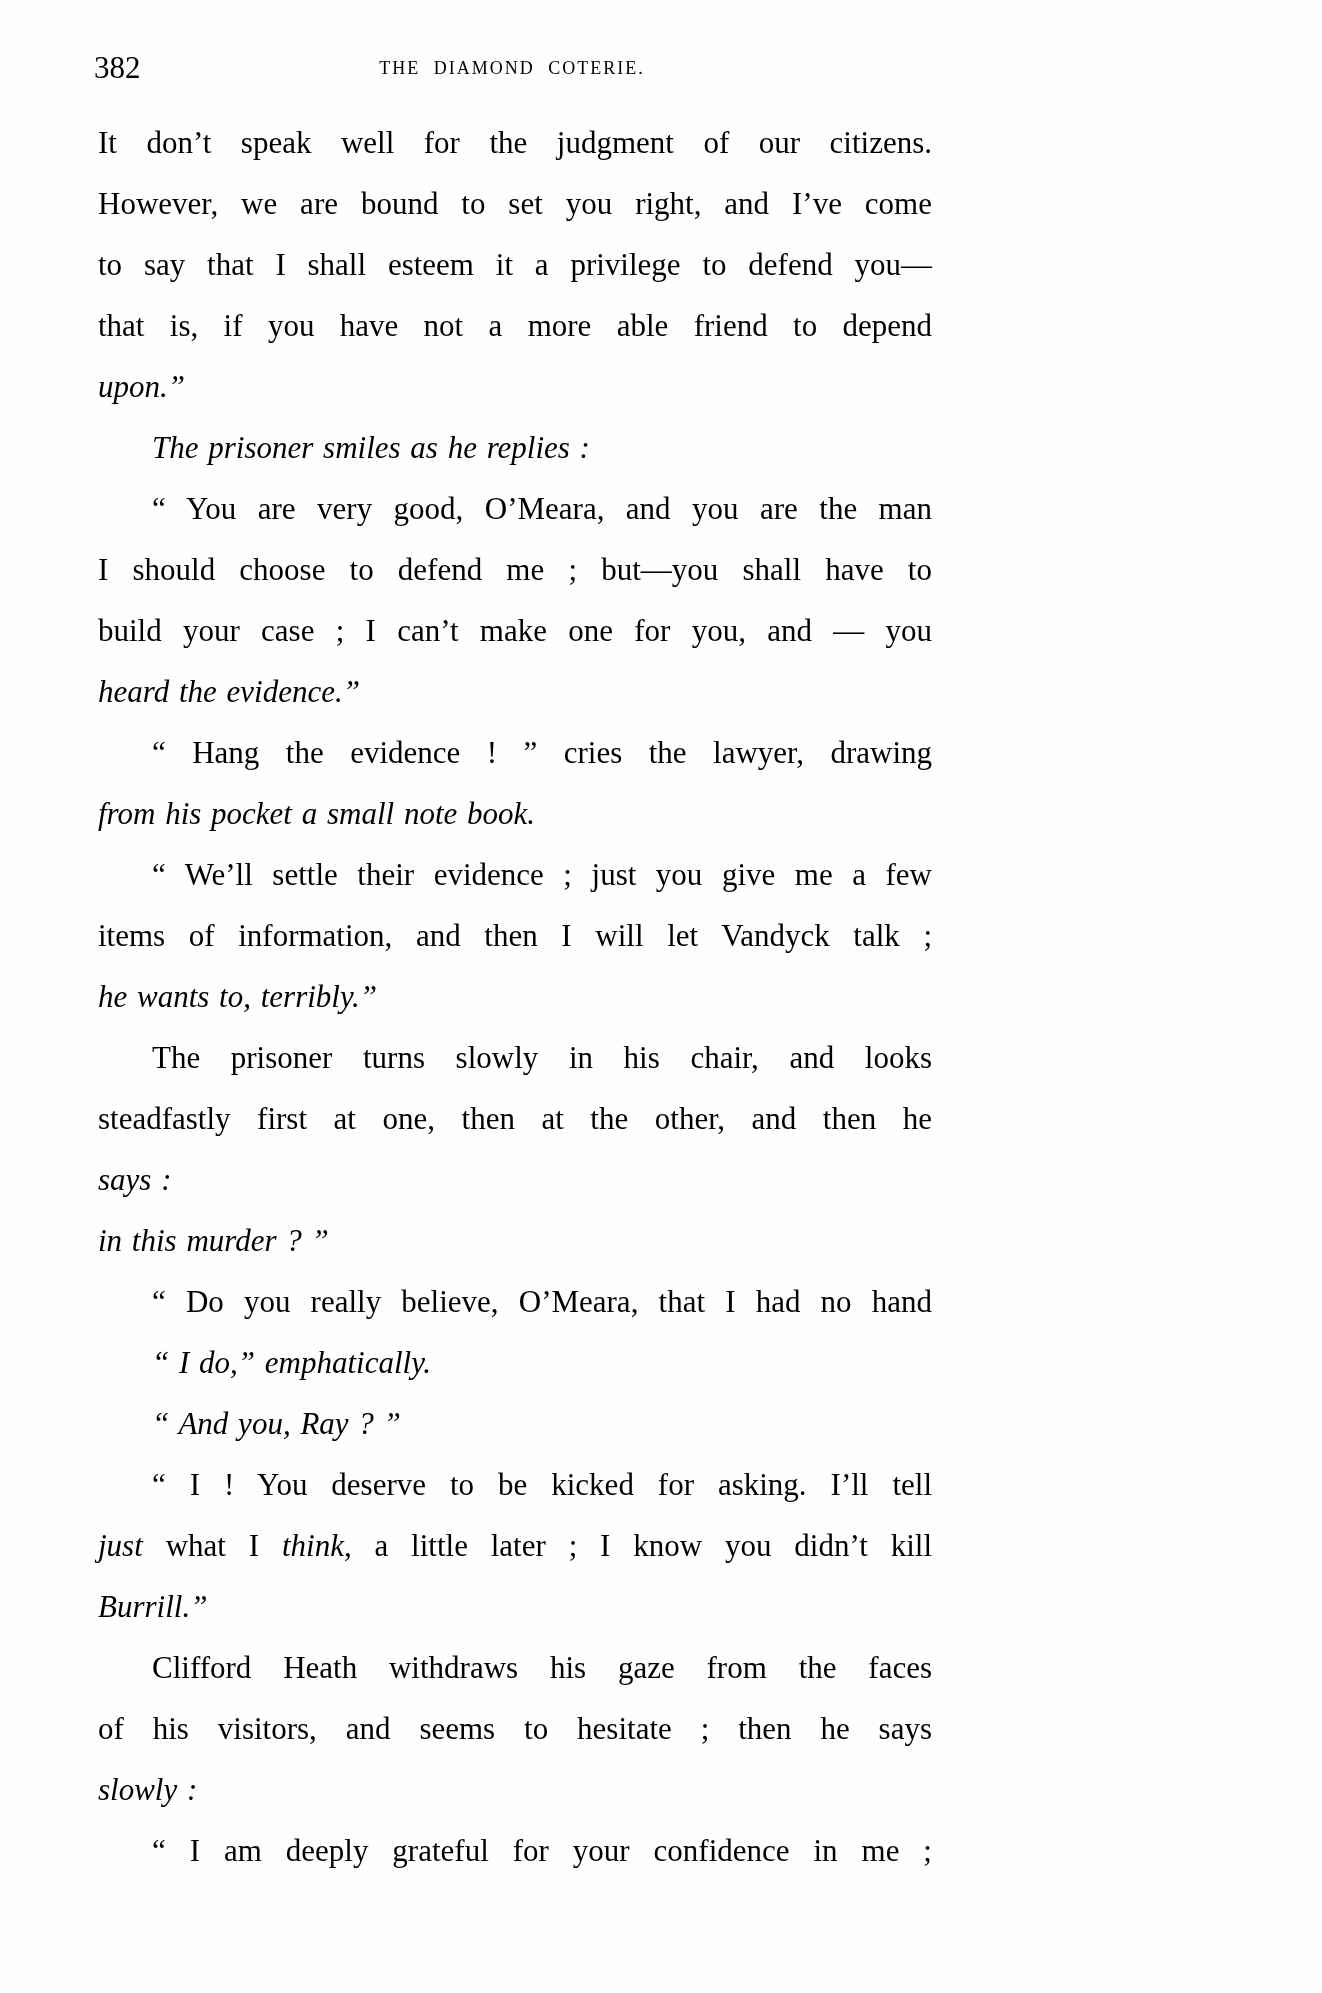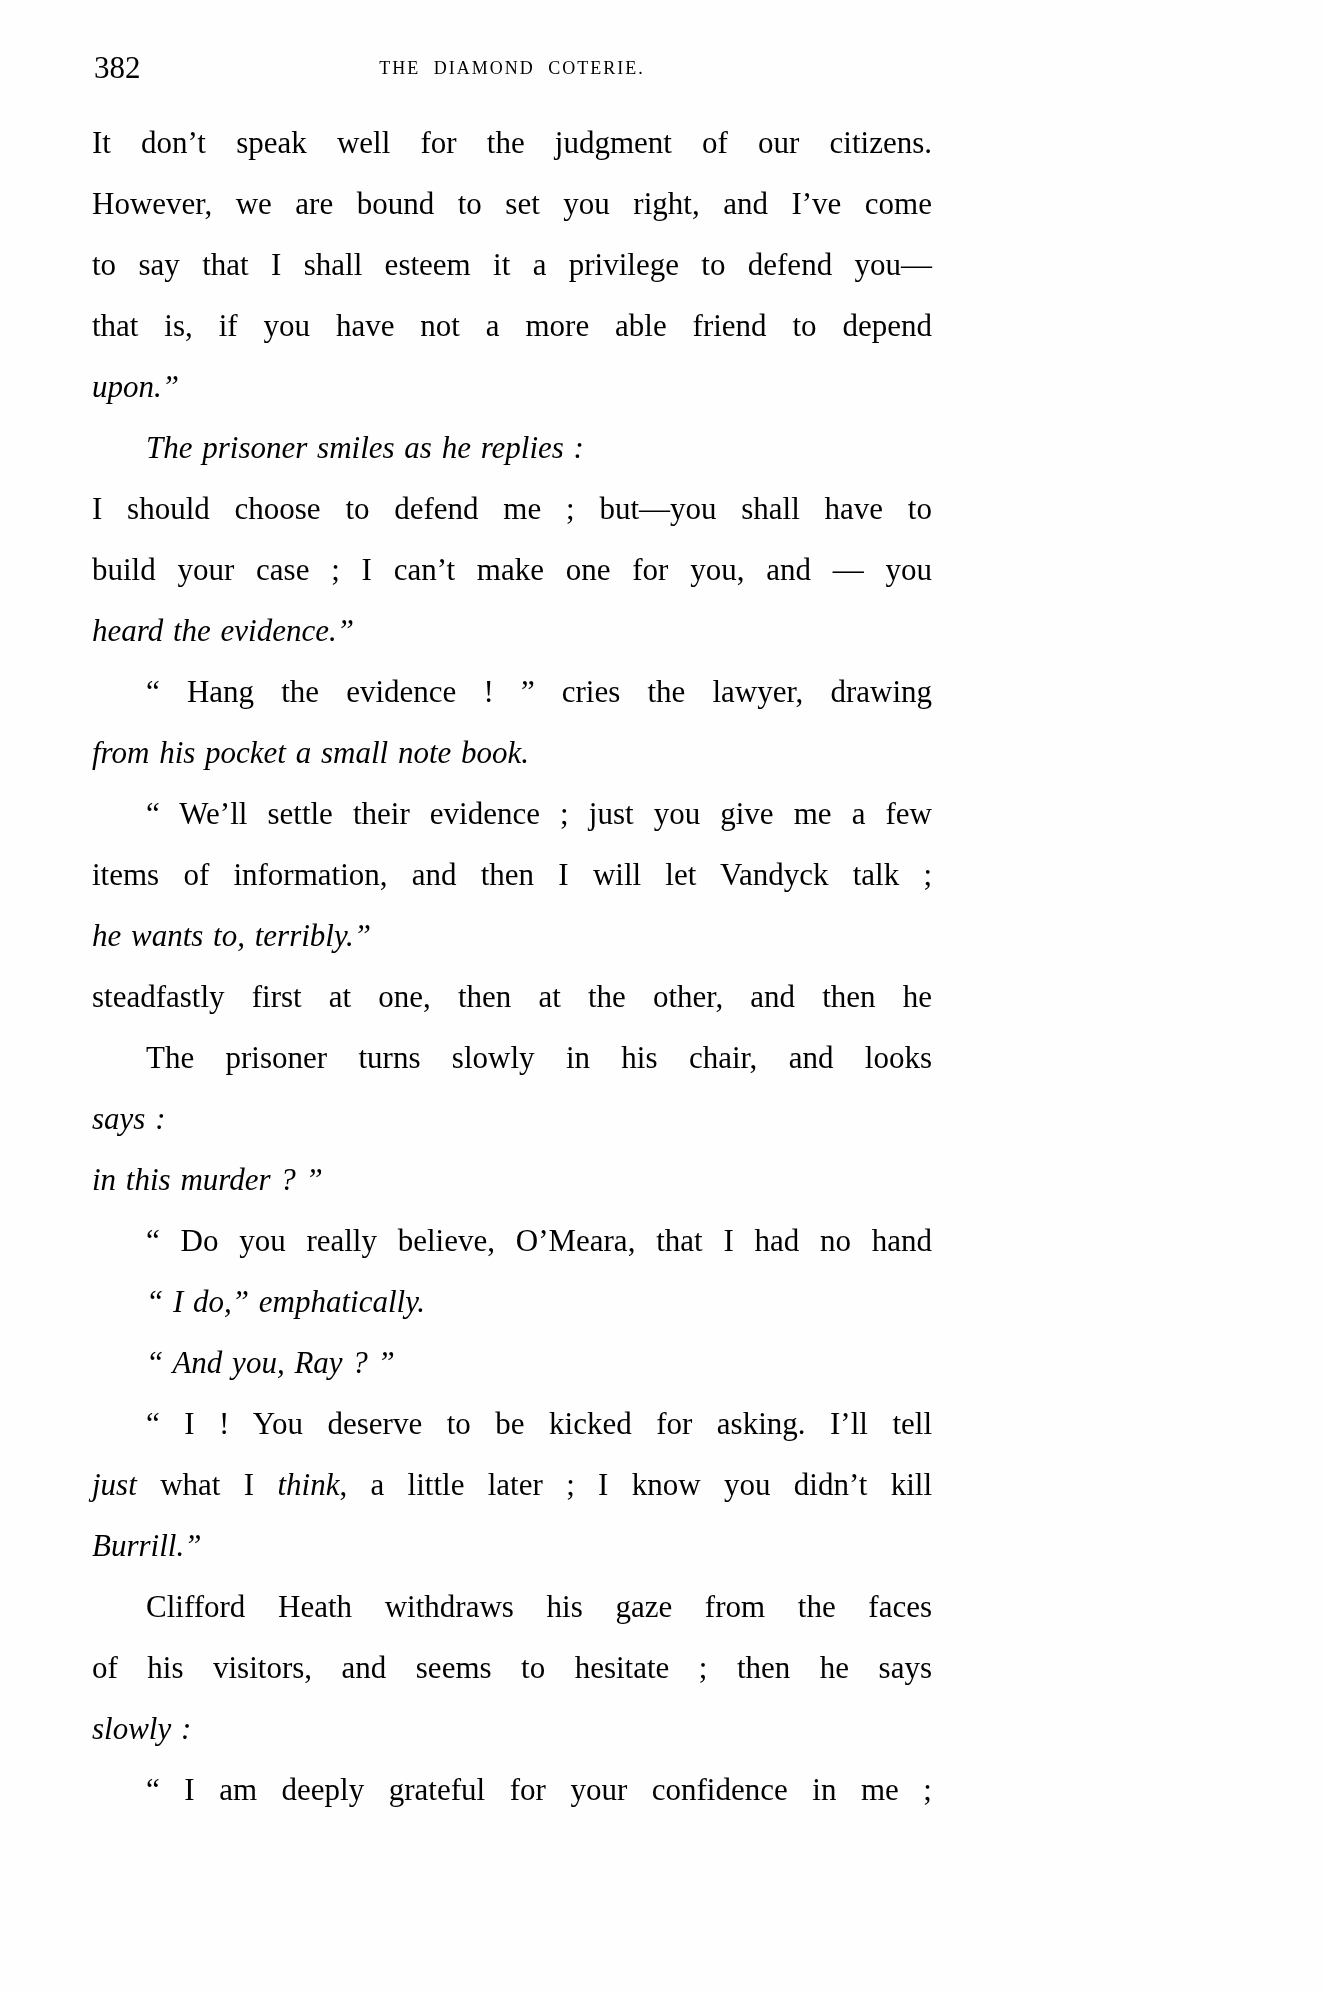--- a/index.html
+++ b/index.html
@@ -41,20 +41,21 @@
   }
   .text-block {
     margin-top: 26px;
   }
   .textline {
     font-size: 31px;
     line-height: 61px;
     text-align: justify;
     text-align-last: justify;
     word-spacing: 2px;
+    margin-left: 6px;
   }
   .textline.endline {
     text-align: center;
     text-align-last: left;
     font-style: italic;
   }
   .textline.indent {
     text-indent: 54px;
   }
   .it {
@@ -70,30 +71,31 @@
       <span class="page-number">382</span>
       <div class="page-title">THE DIAMOND COTERIE.</div>
     </div>
     <div class="text-block">
         <div class="textline"><span>It don’t speak well for the judgment of our citizens.</span></div>
         <div class="textline"><span>However, we are bound to set you right, and I’ve come</span></div>
         <div class="textline"><span>to say that I shall esteem it a privilege to defend you—</span></div>
         <div class="textline"><span>that is, if you have not a more able friend to depend</span></div>
         <div class="textline endline"><span>upon.”</span></div>
         <div class="textline endline indent"><span>The prisoner smiles as he replies :</span></div>
+        <div class="textline indent"><span>“ You are very good, O’Meara, and you are the man</span></div>
         <div class="textline"><span>I should choose to defend me ; but—you shall have to</span></div>
         <div class="textline"><span>build your case ; I can’t make one for you, and — you</span></div>
         <div class="textline endline"><span>heard the evidence.”</span></div>
         <div class="textline indent"><span>“ Hang the evidence ! ” cries the lawyer, drawing</span></div>
         <div class="textline endline"><span>from his pocket a small note book.</span></div>
         <div class="textline indent"><span>“ We’ll settle their evidence ; just you give me a few</span></div>
         <div class="textline"><span>items of information, and then I will let Vandyck talk ;</span></div>
         <div class="textline endline"><span>he wants to, terribly.”</span></div>
+        <div class="textline indent"><span>The prisoner turns slowly in his chair, and looks</span></div>
         <div class="textline"><span>steadfastly first at one, then at the other, and then he</span></div>
-        <div class="textline indent"><span>The prisoner turns slowly in his chair, and looks</span></div>
         <div class="textline endline"><span>says :</span></div>
         <div class="textline endline"><span>in this murder ? ”</span></div>
         <div class="textline indent"><span>“ Do you really believe, O’Meara, that I had no hand</span></div>
         <div class="textline endline indent"><span>“ I do,” emphatically.</span></div>
         <div class="textline endline indent"><span>“ And you, Ray ? ”</span></div>
         <div class="textline indent"><span>“ I !  You deserve to be kicked for asking.  I’ll tell</span></div>
         <div class="textline"><span class="it">just</span><span> what I </span><span class="it">think</span><span>, a little later ; I know you didn’t kill</span></div>
         <div class="textline endline"><span>Burrill.”</span></div>
         <div class="textline indent"><span>Clifford Heath withdraws his gaze from the faces</span></div>
         <div class="textline"><span>of his visitors, and seems to hesitate ; then he says</span></div>

